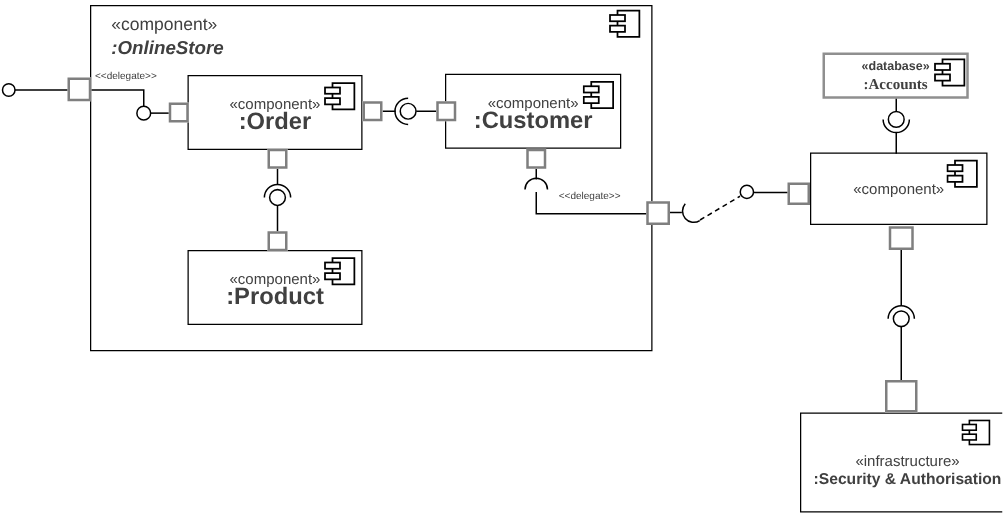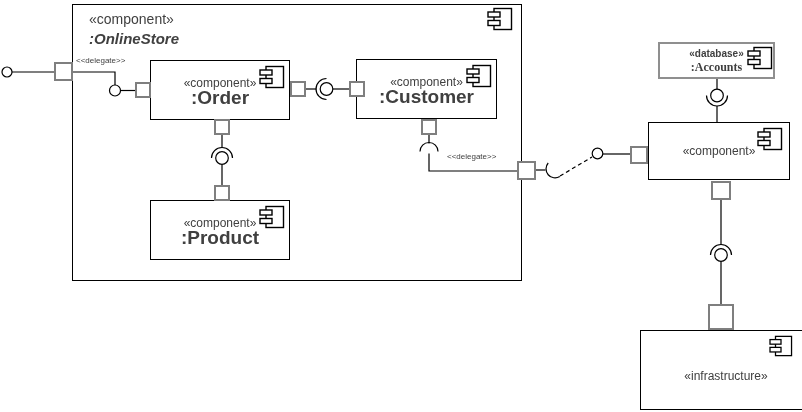--- a/index.html
+++ b/index.html
@@ -66,20 +66,21 @@
     <div class="stereo">«database»</div>
     <div class="cname">:Accounts</div>
   </div>
 
   <div class="box box--am" style="left:648px; top:122px; width:142px; height:58px;">
     <div class="stereo">«component»</div>
   </div>
 
   <div class="box box--security" style="left:640px; top:330px; width:172px; height:80px;">
     <div class="stereo">«infrastructure»</div>
+    <div class="cname">:Security &amp; Authorisation</div>
   </div>
 
   <svg class="wires" width="802" height="412" viewBox="0 0 802 412">
     <g stroke="#000" stroke-width="1.2" fill="none">
 
       <line x1="12" y1="72" x2="55" y2="72"></line>
 
       <polyline points="73,72 115,72 115,85"></polyline>
       <line x1="120.5" y1="90.5" x2="136" y2="90.5"></line>
 

